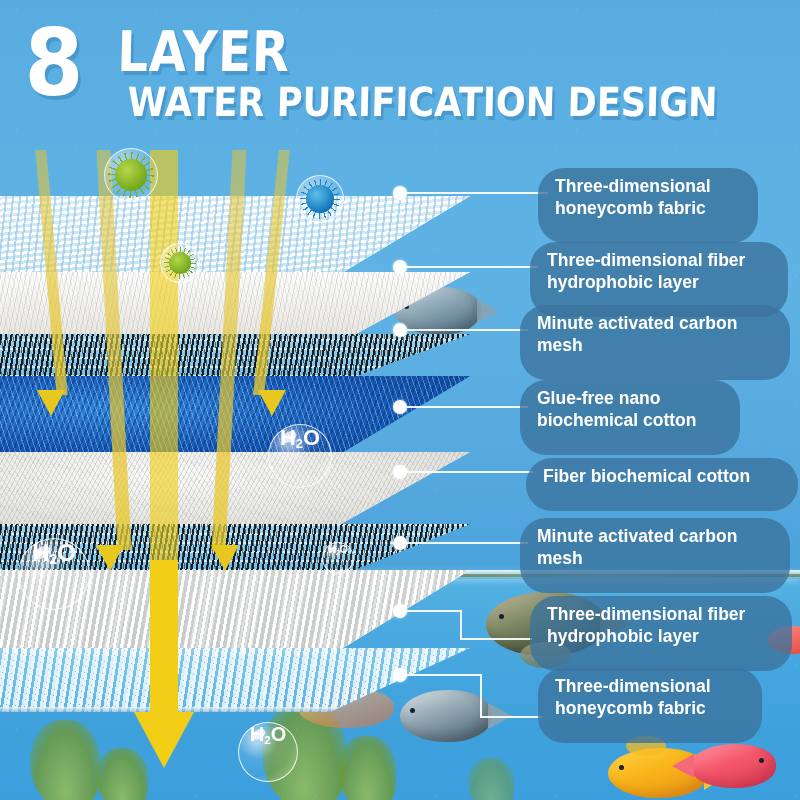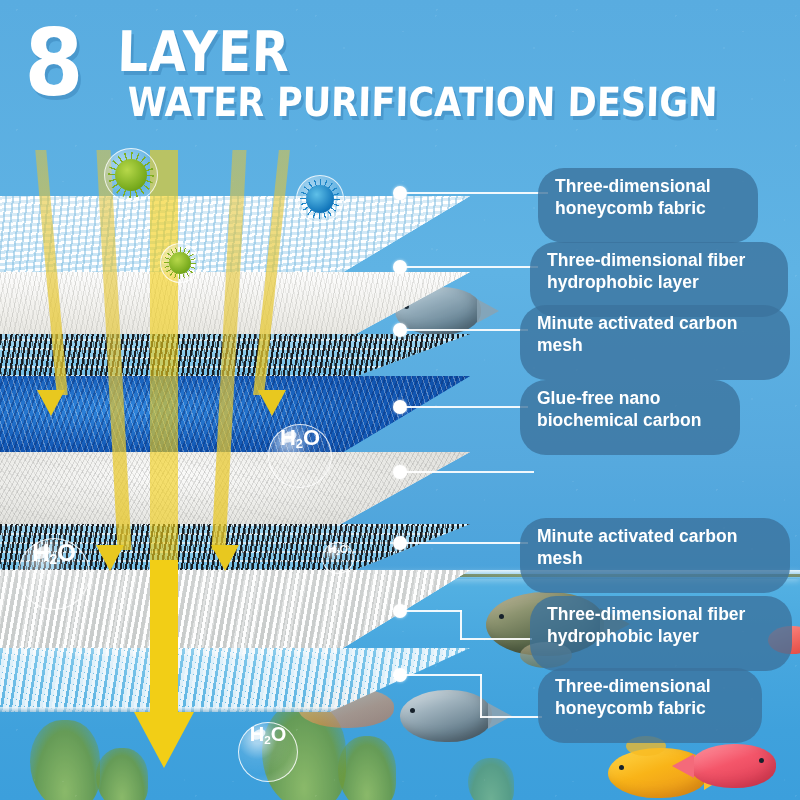--- a/index.html
+++ b/index.html
@@ -310,24 +310,25 @@
   <div class="lead-dot" style="left:393px;top:260px;"></div>
   <div class="lead-line" style="left:406px;top:266px;width:132px;"></div>
   <div class="pill" style="left:530px;top:242px;width:224px;">Three-dimensional fiber hydrophobic layer</div>
 
   <div class="lead-dot" style="left:393px;top:323px;"></div>
   <div class="lead-line" style="left:406px;top:329px;width:122px;"></div>
   <div class="pill" style="left:520px;top:305px;width:236px;">Minute activated carbon mesh</div>
 
   <div class="lead-dot" style="left:393px;top:400px;"></div>
   <div class="lead-line" style="left:406px;top:406px;width:122px;"></div>
-  <div class="pill" style="left:520px;top:380px;width:186px;">Glue-free nano biochemical carbon</div>
+  <div class="pill" style="left:520px;top:380px;width:186px;">Glue-free nano biochemical cotton</div>
 
   <div class="lead-dot" style="left:393px;top:465px;"></div>
   <div class="lead-line" style="left:406px;top:471px;width:128px;"></div>
+  <div class="pill" style="left:526px;top:458px;width:238px;">Fiber biochemical cotton</div>
 
   <div class="lead-dot" style="left:393px;top:536px;"></div>
   <div class="lead-line" style="left:406px;top:542px;width:122px;"></div>
   <div class="pill" style="left:520px;top:518px;width:236px;">Minute activated carbon mesh</div>
 
   <div class="lead-dot" style="left:393px;top:604px;"></div>
   <div class="lead-line" style="left:406px;top:610px;width:56px;"></div>
   <div class="lead-vert" style="left:460px;top:610px;height:30px;"></div>
   <div class="lead-line" style="left:460px;top:638px;width:72px;"></div>
   <div class="pill" style="left:530px;top:596px;width:228px;">Three-dimensional fiber hydrophobic layer</div>

